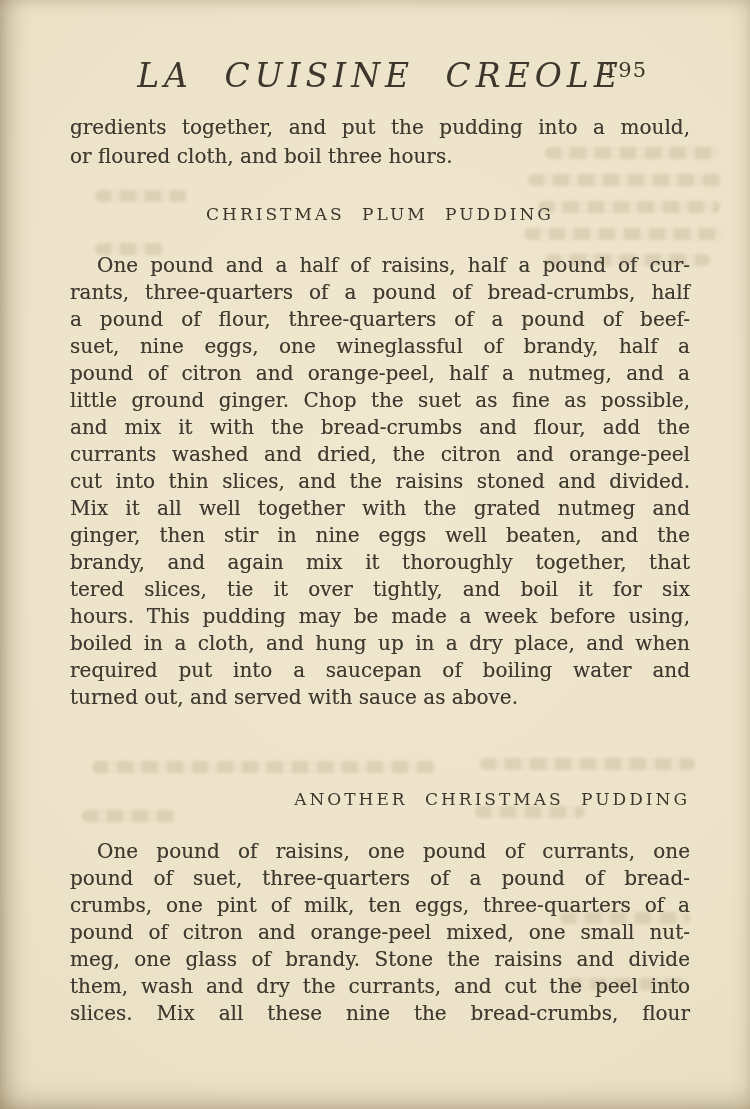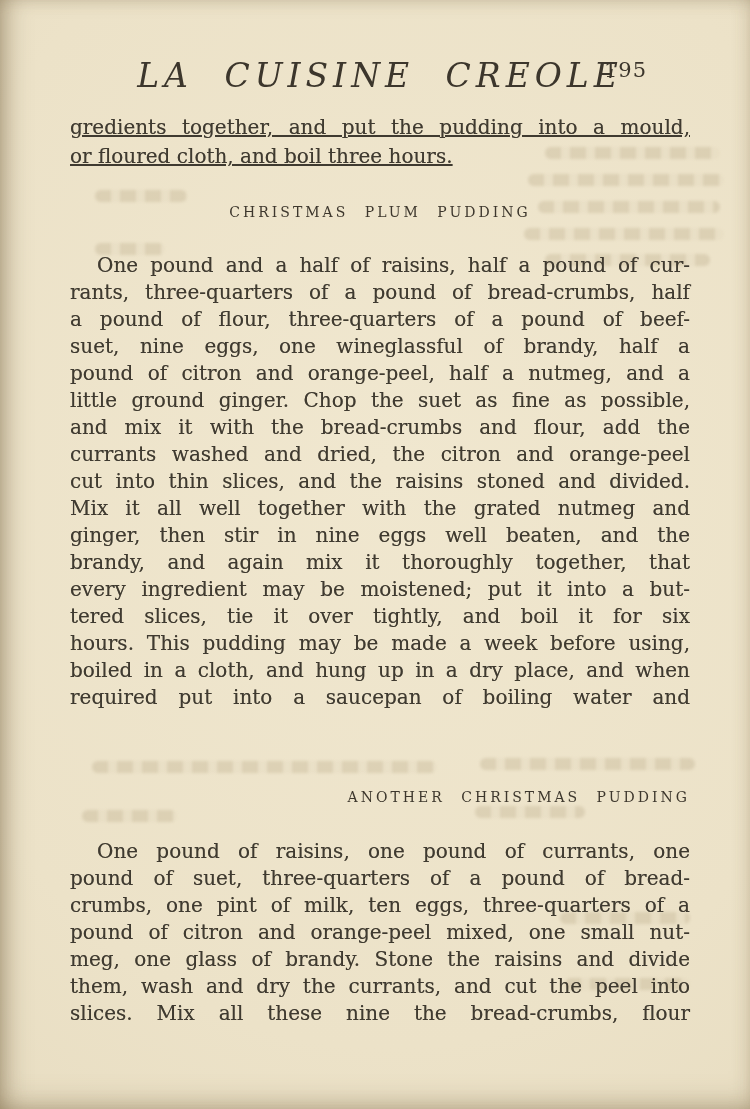--- a/index.html
+++ b/index.html
@@ -49,34 +49,34 @@
     right: 43px;
     font-size: 21px;
     letter-spacing: 1px;
     color: #3c362c;
   }
 
   .sec-head {
     margin: 0;
     font-weight: normal;
     text-align: center;
-    font-size: 14px;
+    font-size: 17px;
     letter-spacing: 3px;
     word-spacing: 9px;
     color: #3d372d;
   }
 
   .para { font-size: 20px; }
   .para .line {
     text-align: justify;
     text-align-last: justify;
     line-height: 27px;
     text-shadow: 0 0 0.6px rgba(63, 58, 48, 0.55);
   }
-  .para.intro .line { line-height: 29px; text-decoration: underline; }
+  .para.intro .line { line-height: 29px; }
   .para.end .line-last { text-align-last: left; }
   .para.indent .line:first-child { text-indent: 27px; }
 
   
   .ghost {
     position: absolute;
     height: 12px;
     z-index: 1;
     border-radius: 6px;
     background: repeating-linear-gradient(90deg,
@@ -123,25 +123,25 @@
       <div class="line">a pound of flour, three-quarters of a pound of beef-</div>
       <div class="line">suet, nine eggs, one wineglassful of brandy, half a</div>
       <div class="line">pound of citron and orange-peel, half a nutmeg, and a</div>
       <div class="line">little ground ginger.  Chop the suet as fine as possible,</div>
       <div class="line">and mix it with the bread-crumbs and flour, add the</div>
       <div class="line">currants washed and dried, the citron and orange-peel</div>
       <div class="line">cut into thin slices, and the raisins stoned and divided.</div>
       <div class="line">Mix it all well together with the grated nutmeg and</div>
       <div class="line">ginger, then stir in nine eggs well beaten, and the</div>
       <div class="line">brandy, and again mix it thoroughly together, that</div>
-      <div class="line">every ingredient may be moistened; put it into a but-</div>
       <div class="line">tered slices, tie it over tightly, and boil it for six</div>
       <div class="line">hours.  This pudding may be made a week before using,</div>
       <div class="line">boiled in a cloth, and hung up in a dry place, and when</div>
       <div class="line">required put into a saucepan of boiling water and</div>
+      <div class="line line-last">turned out, and served with sauce as above.</div>
     </div>
 
   <h2 class="block sec-head" style="top:789px;text-align:right;">ANOTHER CHRISTMAS PUDDING</h2>
 
   <div class="block para indent continues" style="top:838px;">
       <div class="line">One pound of raisins, one pound of currants, one</div>
       <div class="line">pound of suet, three-quarters of a pound of bread-</div>
       <div class="line">crumbs, one pint of milk, ten eggs, three-quarters of a</div>
       <div class="line">pound of citron and orange-peel mixed, one small nut-</div>
       <div class="line">meg, one glass of brandy.  Stone the raisins and divide</div>

